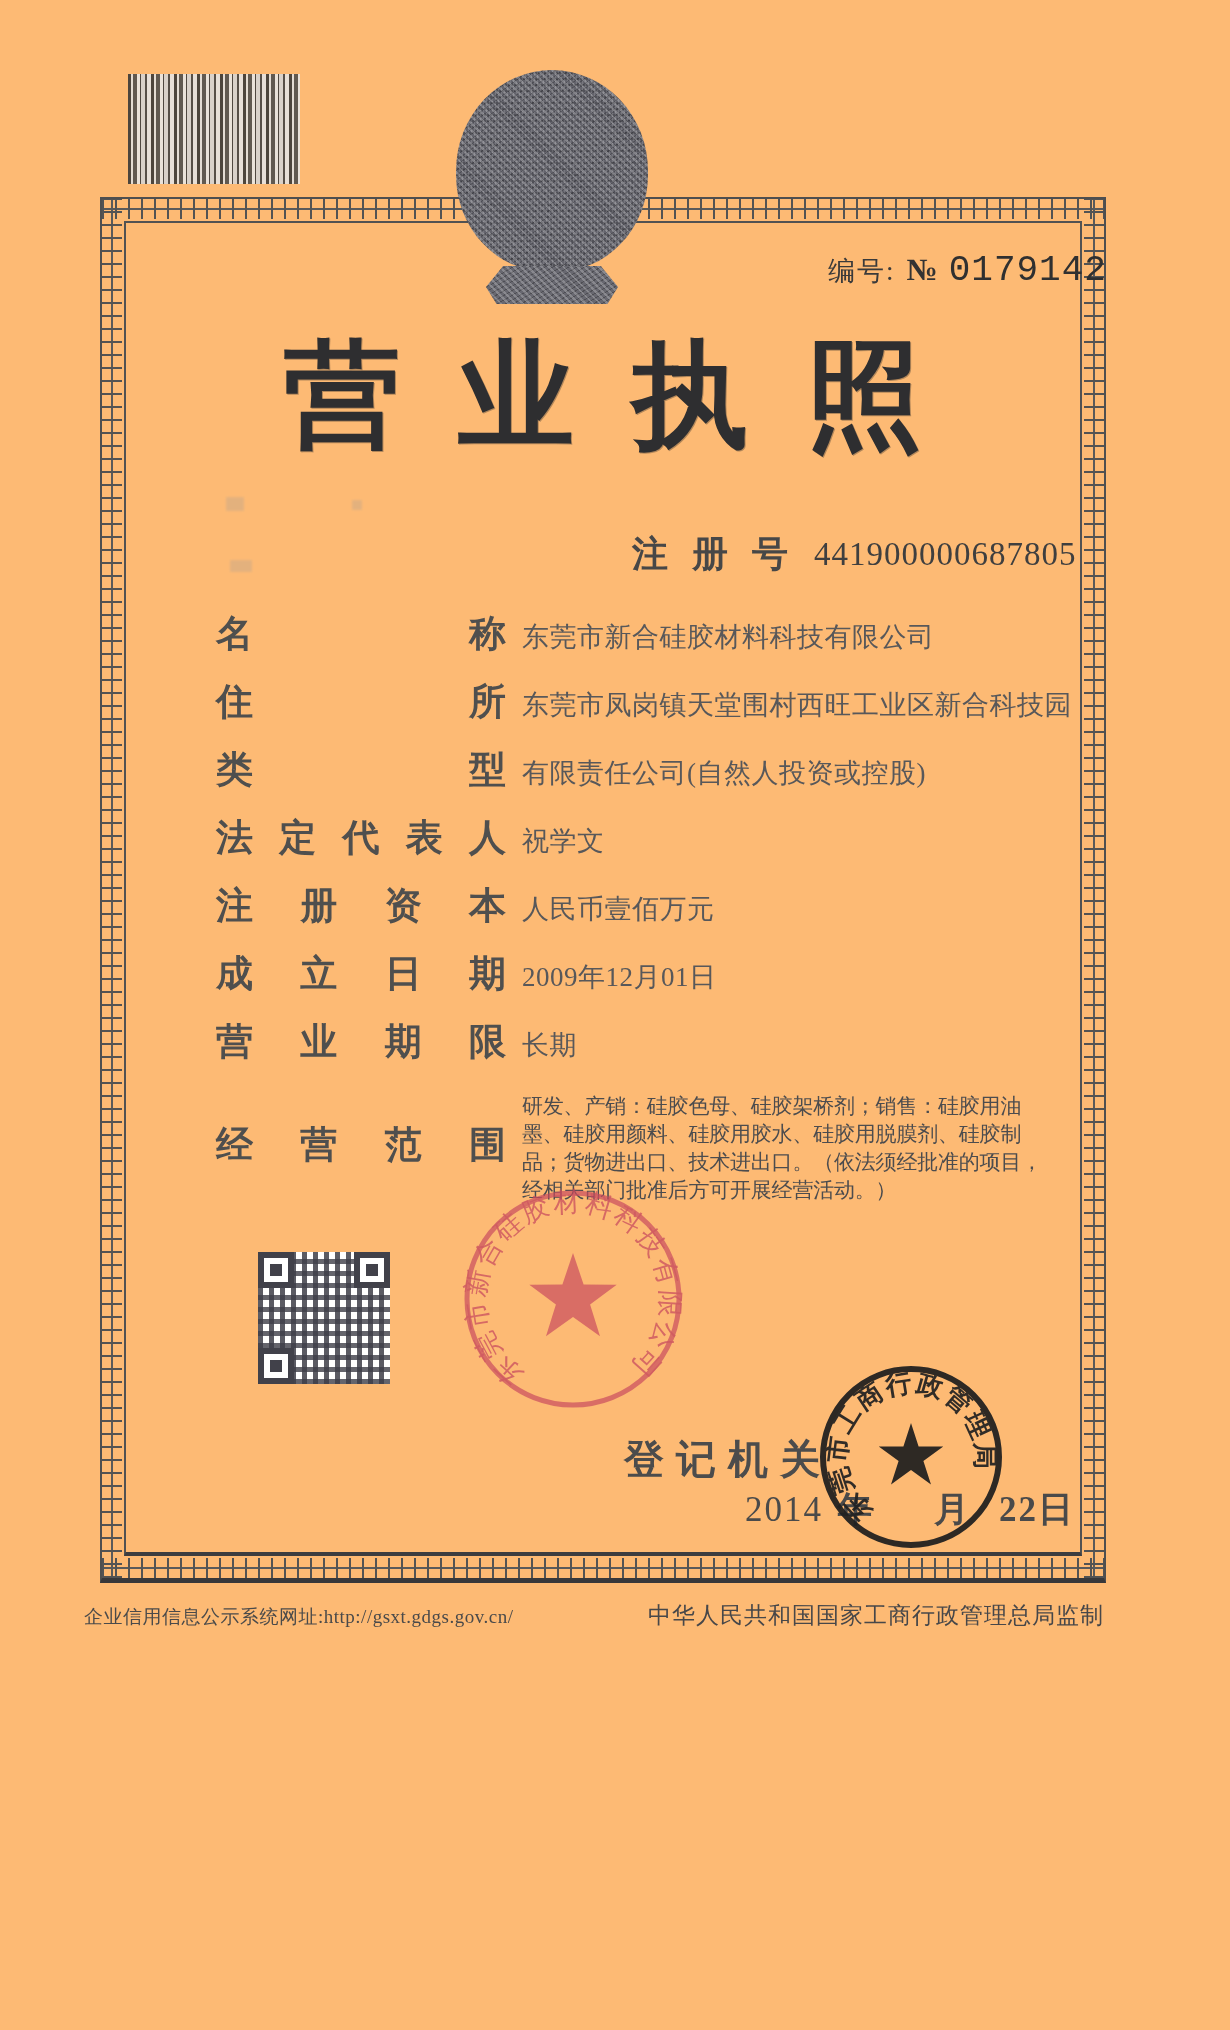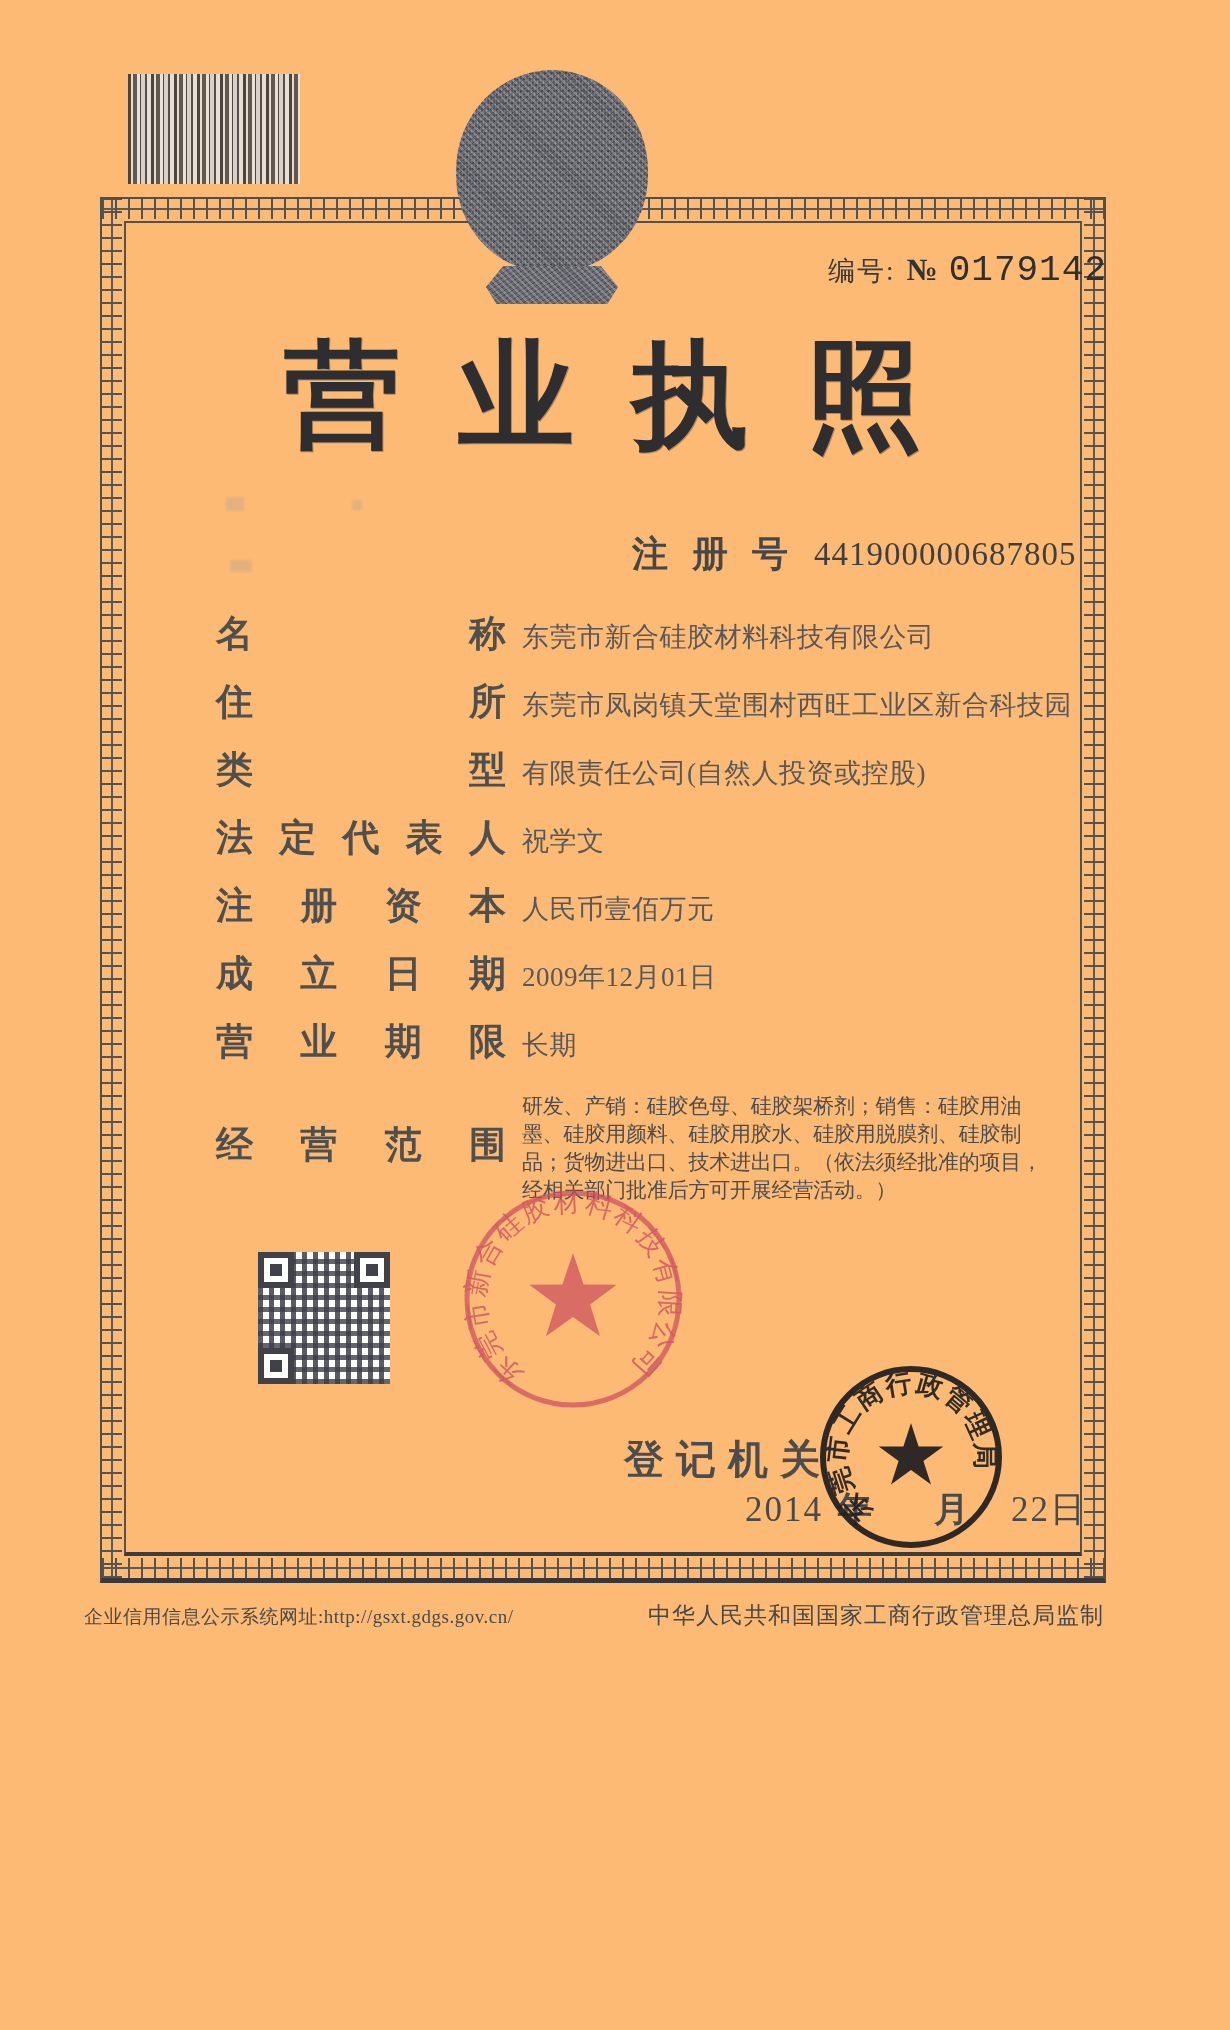--- a/index.html
+++ b/index.html
@@ -137,21 +137,21 @@
     position:absolute; left:624px; top:1432px; z-index:6;
     font-size:40px; font-weight:600; letter-spacing:12px; color:#4c4c4c;font-family:Liberation Mono, monospace;
   }
   .date-row {
     position:absolute; left:745px; top:1486px; z-index:6;
     display:flex; align-items:baseline; font-size:35px; color:#4a4a4a;
   }
   .date-row .y  { letter-spacing:2px; }
   .date-row .ys { margin-left:14px; font-weight:600; }
   .date-row .ms { margin-left:62px; font-weight:600; }
-  .date-row .d  { margin-left:42px; font-weight:400; letter-spacing:2px; }
+  .date-row .d  { margin-left:30px; font-weight:700; letter-spacing:2px; }
 
   
   .footer-left {
     position:absolute; left:84px; top:1604px; z-index:6;
     font-size:19px; color:#4a4a4a; letter-spacing:.5px;
   }
   .footer-right {
     position:absolute; right:126px; top:1600px; z-index:6;
     font-size:23px; font-weight:400; color:#474749; letter-spacing:1px;
   }

